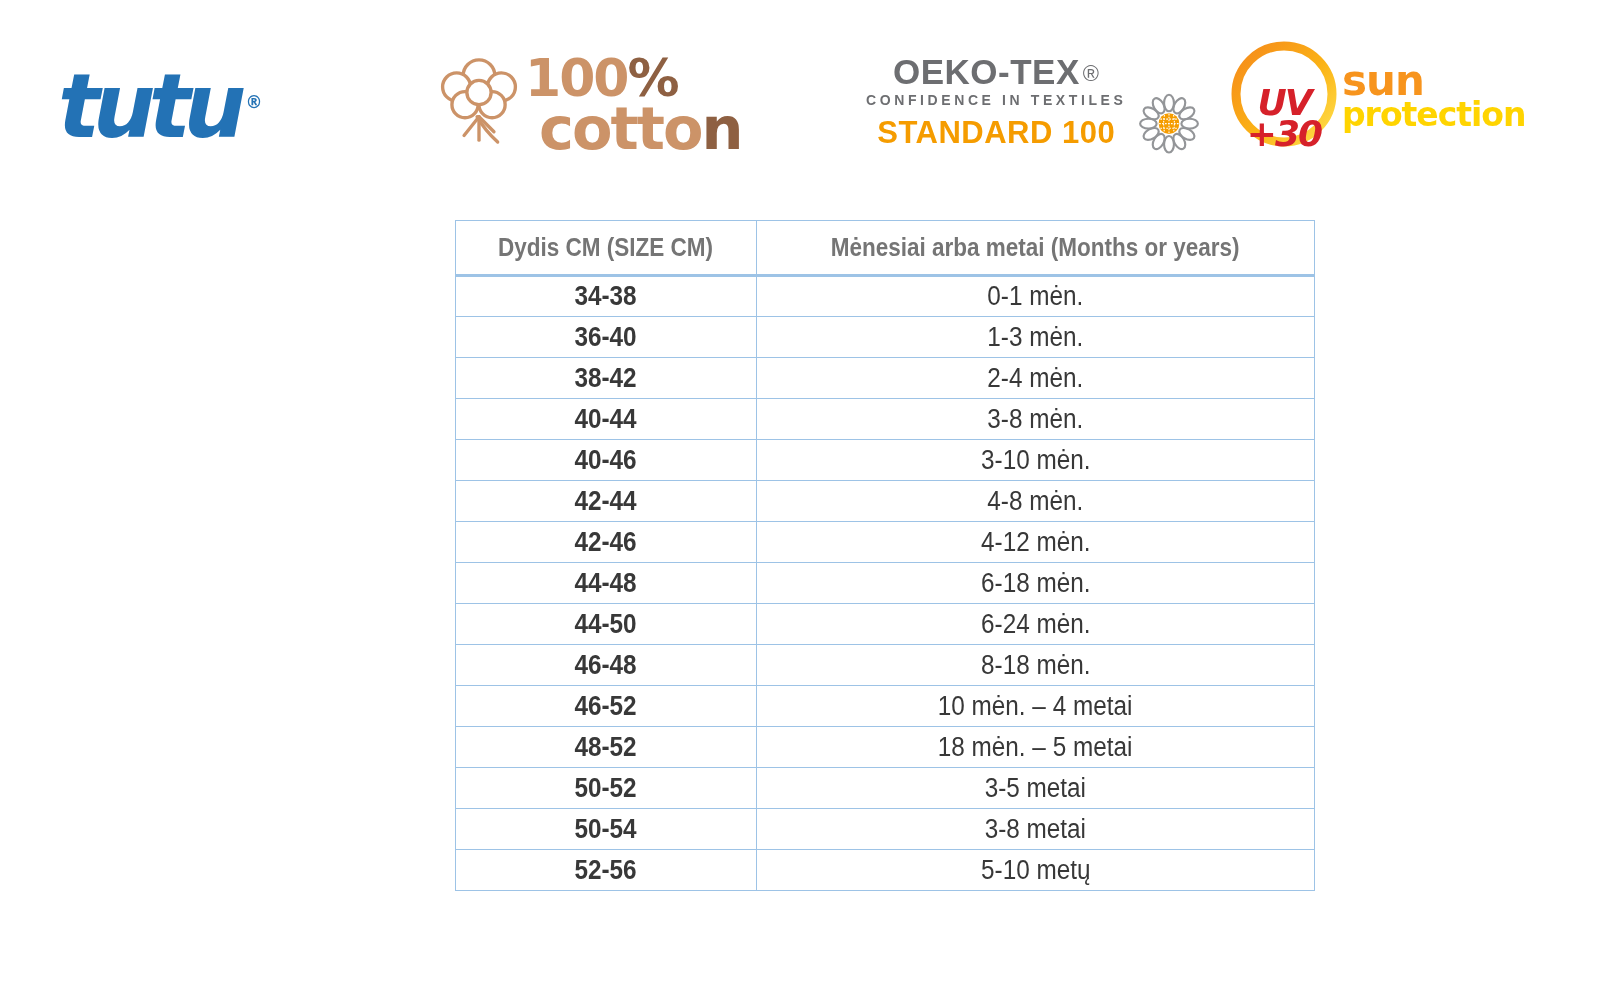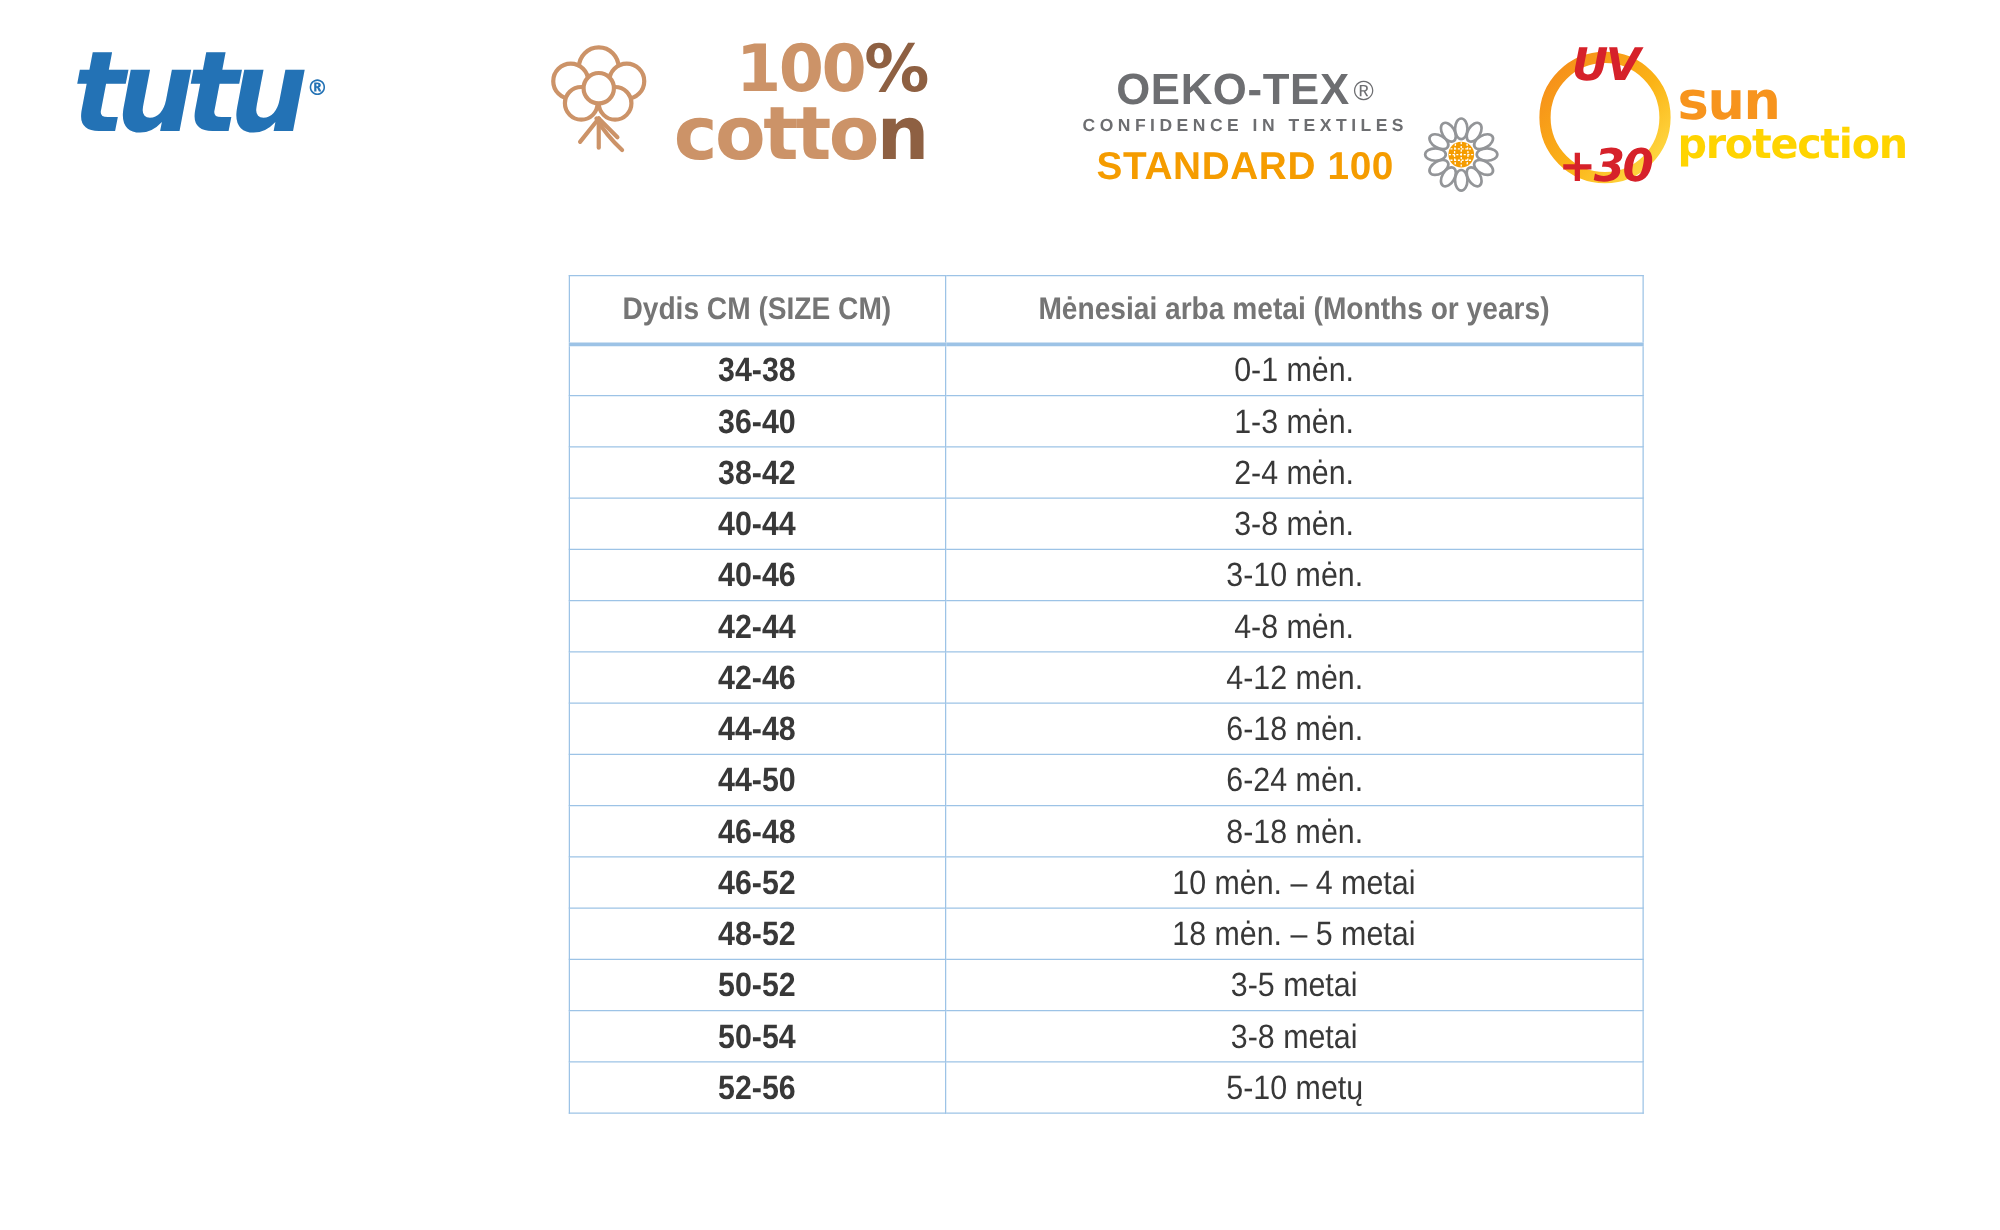--- a/index.html
+++ b/index.html
@@ -14,26 +14,26 @@
     --sun-yellow:#FFD400;
     --table-border:#9DC3E6;
     --table-header-text:#757575;
     --table-text:#383838;
   }
   *{margin:0;padding:0;box-sizing:border-box;}
   html,body{width:1600px;height:984px;background:#ffffff;font-family:"Liberation Sans",sans-serif;overflow:hidden;}
   body{position:relative;}
 
   
-  .tutu-logo{position:absolute;left:58px;top:30px;width:240px;height:120px;display:flex;align-items:flex-start;}
+  .tutu-logo{position:absolute;left:58px;top:30px;width:240px;height:120px;display:flex;align-items:flex-end;}
   .tutu-text{font-family:"DejaVu Sans",sans-serif;font-style:italic;font-weight:900;font-size:88px;line-height:1;color:var(--tutu-blue);letter-spacing:-7px;transform:scaleY(1.02);}
   .tutu-reg{font-size:17px;font-weight:700;font-style:normal;color:var(--tutu-blue);vertical-align:28px;letter-spacing:0;margin-left:6px;}
 
   
-  .cotton-logo{position:absolute;left:423px;top:28px;display:flex;align-items:flex-start;text-align:right;}
+  .cotton-logo{position:absolute;left:423px;top:50px;display:flex;align-items:flex-start;}
   .cotton-flower{width:112px;height:100px;flex:0 0 auto;}
   .cotton-flower .fl{fill:#ffffff;stroke:var(--cotton-tan);stroke-width:3.6;}
   .cotton-flower .fl2{fill:none;stroke:var(--cotton-tan);stroke-width:3.6;stroke-linecap:round;}
   .cotton-textblock{margin-left:-10px;margin-top:2px;font-family:"DejaVu Sans",sans-serif;}
   .cotton-100{font-size:52px;font-weight:800;line-height:1.0;color:var(--cotton-tan);letter-spacing:-2px;}
   .cotton-100 .pct{color:var(--cotton-brown);}
   .cotton-word{font-size:59px;font-weight:800;line-height:0.86;color:var(--cotton-tan);letter-spacing:-2px;margin-left:14px;}
   .cotton-word .lastn{color:var(--cotton-brown);}
 
   
@@ -46,21 +46,21 @@
   .oeko-emblem{width:66px;height:72px;margin-left:10px;margin-bottom:-10px;}
   .oeko-emblem .loop{fill:none;stroke:var(--oeko-loop-gray);stroke-width:2.6;}
   .oeko-emblem .globe{fill:var(--oeko-orange);}
   .oeko-emblem .grid{fill:none;stroke:#ffffff;stroke-width:1.3;stroke-dasharray:2 1.6;}
 
   
   .uv-logo{position:absolute;left:1228px;top:38px;display:flex;}
   .uv-badge{position:relative;width:112px;height:112px;flex:0 0 auto;}
   .uv-badge svg{position:absolute;inset:0;}
   .uv-ring{fill:none;stroke:url(#uvgrad);stroke-width:9;}
-  .uv-badge-text{position:absolute;inset:0;display:flex;flex-direction:column;align-items:center;justify-content:space-between;color:var(--uv-red);font-family:"DejaVu Sans",sans-serif;font-weight:900;font-style:italic;font-size:36px;line-height:0.86;letter-spacing:-2px;}
+  .uv-badge-text{position:absolute;inset:0;display:flex;flex-direction:column;align-items:center;justify-content:flex-end;color:var(--uv-red);font-family:"DejaVu Sans",sans-serif;font-weight:900;font-style:italic;font-size:36px;line-height:0.86;letter-spacing:-2px;}
   .sun-textblock{margin-left:2px;margin-top:26px;font-family:"DejaVu Sans",sans-serif;}
   .sun-word{font-size:42px;font-weight:800;color:var(--sun-orange);line-height:0.8;letter-spacing:-1px;}
   .protection-word{font-size:33px;font-weight:800;color:var(--sun-yellow);line-height:1.0;letter-spacing:-1px;}
 
   
   .size-table{position:absolute;left:455px;top:220px;width:860px;border-collapse:collapse;table-layout:fixed;}
   .size-table th,.size-table td{border:1px solid var(--table-border);text-align:center;vertical-align:middle;padding:0;}
   .size-table thead th{height:55px;font-size:25px;font-weight:700;color:var(--table-header-text);border-bottom:3px solid var(--table-border);}
   .size-table tbody td{height:41px;font-size:27px;color:var(--table-text);}
   .size-table td.size{font-weight:700;}

